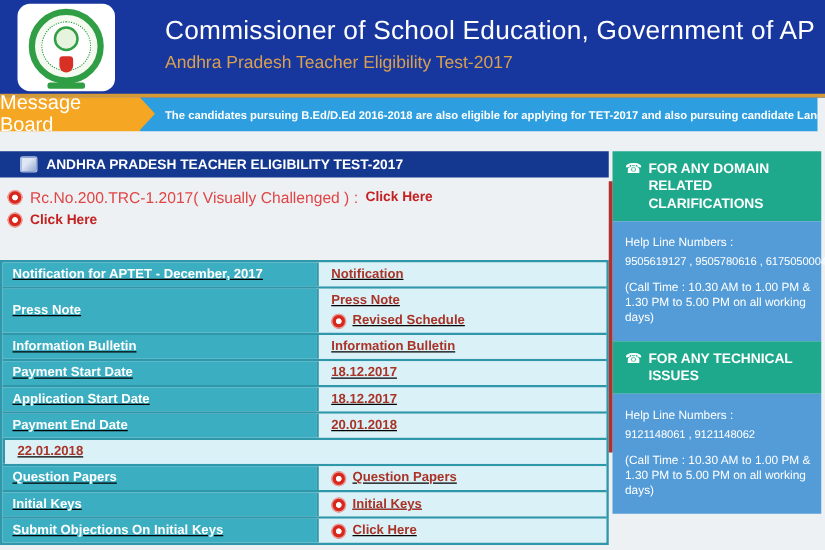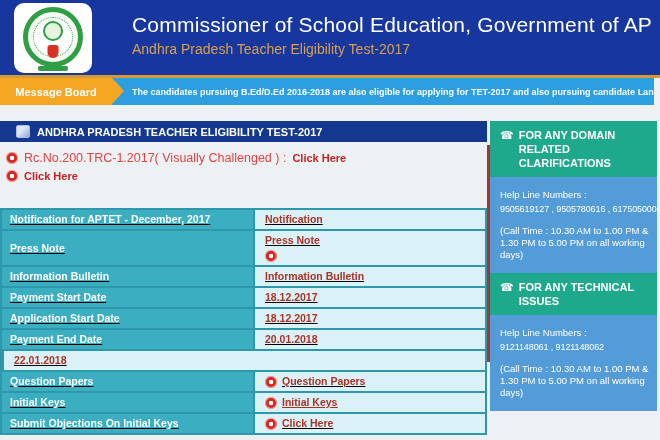--- a/index.html
+++ b/index.html
@@ -15,21 +15,21 @@
   .emb-outer{position:absolute;left:50%;top:4px;transform:translateX(-50%);width:50px;height:50px;border-radius:50%;border:5px solid var(--emblem-green);background:#f4faef;}
   .emb-mid{position:absolute;inset:5px;border-radius:50%;border:1px dotted var(--emblem-green);background:#fff;}
   .emb-core{position:absolute;left:50%;top:38%;transform:translate(-50%,-50%);width:16px;height:16px;border-radius:50%;border:2px solid var(--emblem-green);background:#e6f4dd;}
   .emb-red{position:absolute;left:50%;bottom:4px;transform:translateX(-50%);width:11px;height:13px;background:var(--emblem-red);border-radius:3px 3px 6px 6px;}
   .emb-banner{position:absolute;bottom:2px;left:50%;transform:translateX(-50%);width:30px;height:5px;background:var(--emblem-green);border-radius:2px;}
   .header-text{position:absolute;left:115px;top:13px;margin-left:17px;}
   .h-title{font-size:21px;color:#fff;letter-spacing:.2px;}
   .h-subtitle{font-size:14px;color:var(--subtitle-orange);margin-top:4px;}
   
   .ticker-row{height:27px;display:flex;align-items:stretch;margin-right:6px;}
-  .mb-label{position:relative;background:var(--ticker-label-bg);color:#fff;font-weight:bold;font-size:11px;width:112px;display:flex;align-items:center;justify-content:center;flex:none;text-align:right;}
+  .mb-label{position:relative;background:var(--ticker-label-bg);color:#fff;font-weight:normal;font-size:16px;width:112px;display:flex;align-items:center;justify-content:center;flex:none;}
   .mb-label::after{content:'';position:absolute;left:100%;top:0;border-top:13.5px solid transparent;border-bottom:13.5px solid transparent;border-left:12px solid var(--ticker-label-bg);z-index:2;}
   .ticker{flex:1;background:var(--ticker-bg);color:#fff;font-weight:bold;font-size:9px;display:flex;align-items:center;padding-left:20px;white-space:nowrap;overflow:hidden;}
   .gap16{height:16px;}
   
   .content{display:flex;position:relative;}
   .main{width:487px;flex:none;}
   .divider-red{position:absolute;left:487px;top:24px;width:3px;height:217px;background:var(--divider-red);}
   .sidebar{margin-left:3px;width:167px;flex:none;}
   
   .section-bar{height:21px;background:var(--section-bar-bg);color:#fff;font-weight:bold;font-size:11px;display:flex;align-items:center;gap:7px;padding-left:16px;}
@@ -113,20 +113,21 @@
           </div>
         </div>
         <div class="t-row" data-interactable="false">
           <div class="t-label" data-interactable="false">Press Note</div>
           <div class="t-value" data-interactable="false">
             <div class="t-line" data-interactable="true">
               <span data-interactable="false">Press Note</span>
             </div>
             <div class="t-line" data-interactable="true">
               <span class="new-icon" data-interactable="false"></span>
+              <span data-interactable="false">Revised Schedule</span>
             </div>
           </div>
         </div>
         <div class="t-row" data-interactable="false">
           <div class="t-label" data-interactable="false">Information Bulletin</div>
           <div class="t-value" data-interactable="false">
             <div class="t-line" data-interactable="true">
               <span data-interactable="false">Information Bulletin</span>
             </div>
           </div>

